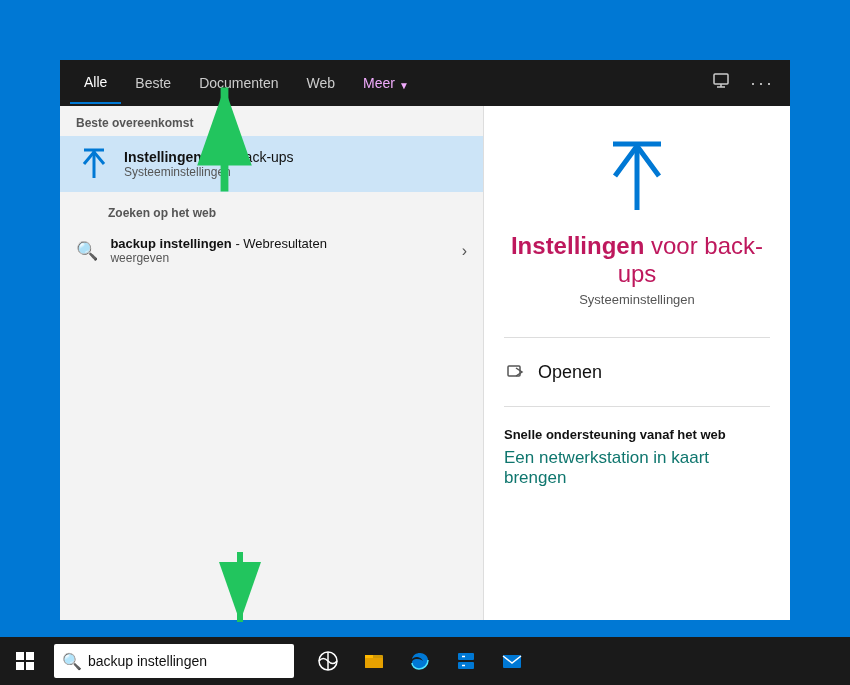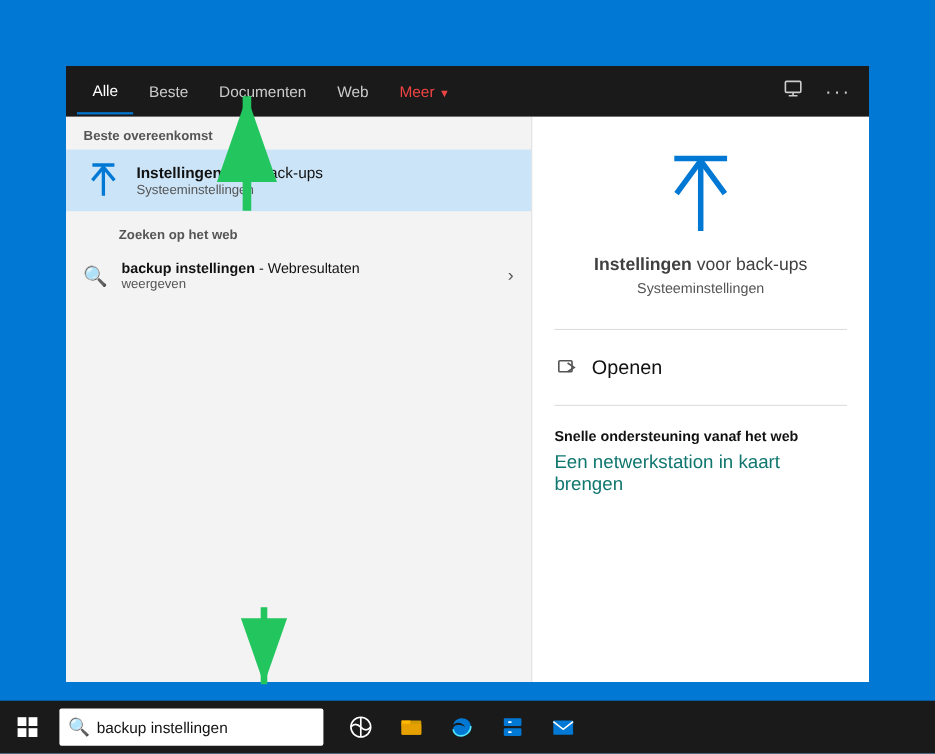--- a/index.html
+++ b/index.html
@@ -50,21 +50,21 @@
 
     .nav-tab.active {
       color: #ffffff;
       border-bottom: 2px solid #0078d4;
     }
 
     .nav-tab-meer {
       display: flex;
       align-items: flex-end;
       gap: 4px;
-      color: #ef4444;
+      color: #f0abfc;
       font-size: 14px;
       padding: 12px 14px;
       cursor: pointer;
     }
 
     .nav-icons {
       display: flex;
       align-items: center;
       gap: 8px;
       margin-left: auto;
@@ -192,25 +192,25 @@
     .app-icon-large {
       width: 80px;
       height: 80px;
       display: flex;
       align-items: center;
       justify-content: center;
       margin-bottom: 16px;
     }
 
     .app-title {
-      font-size: 16px;
+      font-size: 24px;
       font-weight: 400;
-      color: #404040;
+      color: #be185d;
       margin-bottom: 4px;
-      text-align: left;
+      text-align: center;
     }
 
     .app-title strong {
       font-weight: 700;
     }
 
     .app-subtitle {
       font-size: 13px;
       color: #555;
       margin-bottom: 20px;

